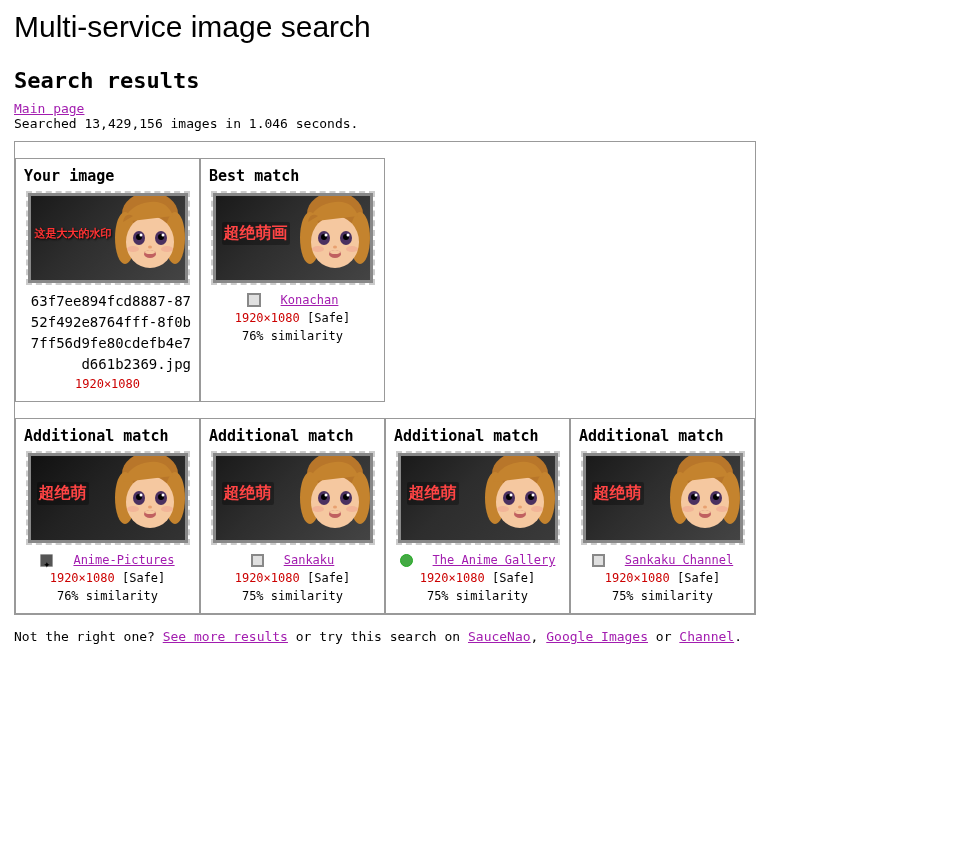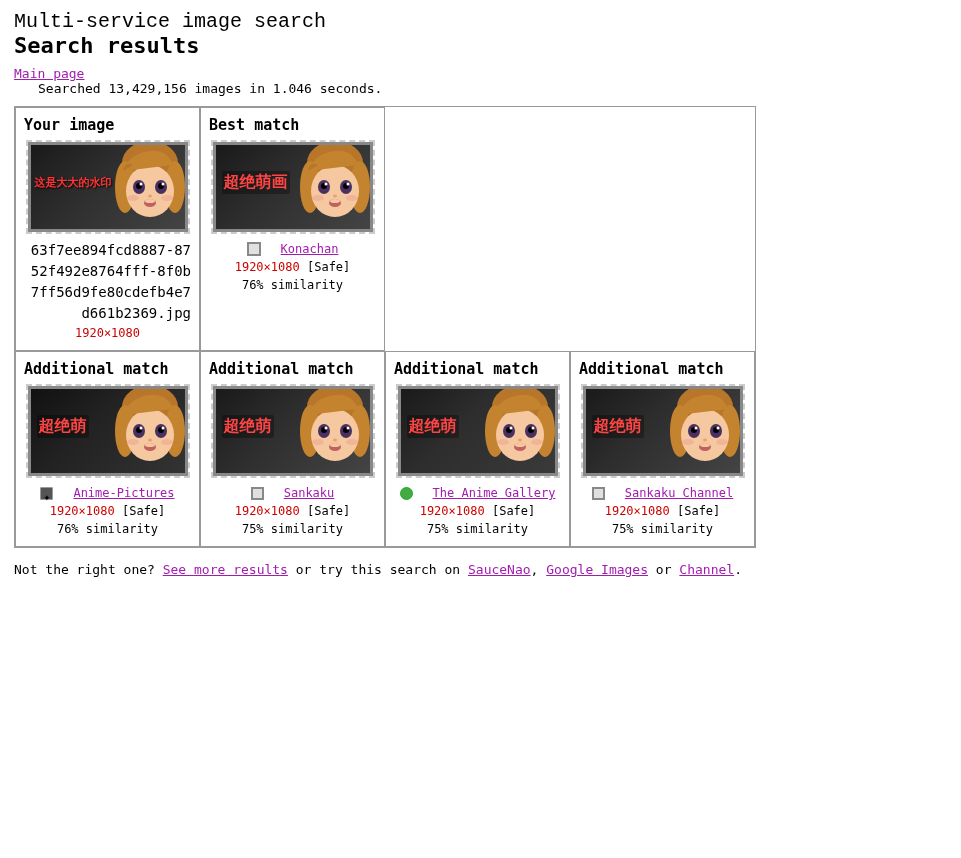--- a/index.html
+++ b/index.html
@@ -3,61 +3,61 @@
   <meta charset="utf-8">
   <style>
     * { box-sizing: border-box; margin: 0; padding: 0; }
     body {
       font-family: monospace;
       background: #fff;
       color: #000;
       padding: 10px 14px;
     }
     h1 {
-      font-size: 20px;
+      font-size: 30px;
       font-weight: normal;
-      font-family: Liberation Mono, monospace;
-      margin-bottom: 0;
+      font-family: Liberation Sans, sans-serif;
+      margin-bottom: 24px;
     }
     h2 {
       font-size: 22px;
       font-weight: bold;
       font-family: monospace;
       margin-bottom: 8px;
     }
     a {
       color: #a21caf;
       text-decoration: underline;
       cursor: pointer;
     }
     .search-info {
       font-size: 13px;
       margin-bottom: 10px;
       color: #000;
-      margin-left: 24px;
     }
     .results-grid {
       display: flex;
       flex-direction: column;
       gap: 0;
       border: 1px solid #999;
       width: fit-content;
     }
     .results-row {
       display: flex;
       flex-direction: row;
     }
     .result-cell {
       border: 1px solid #999;
       padding: 8px;
       width: 185px;
       vertical-align: top;
       display: flex;
       flex-direction: column;
       align-items: center;
+      margin-top: 16px;
     }
     .cell-title {
       font-size: 15px;
       font-weight: bold;
       font-family: monospace;
       align-self: flex-start;
       margin-bottom: 8px;
     }
     .image-placeholder {
       width: 160px;

